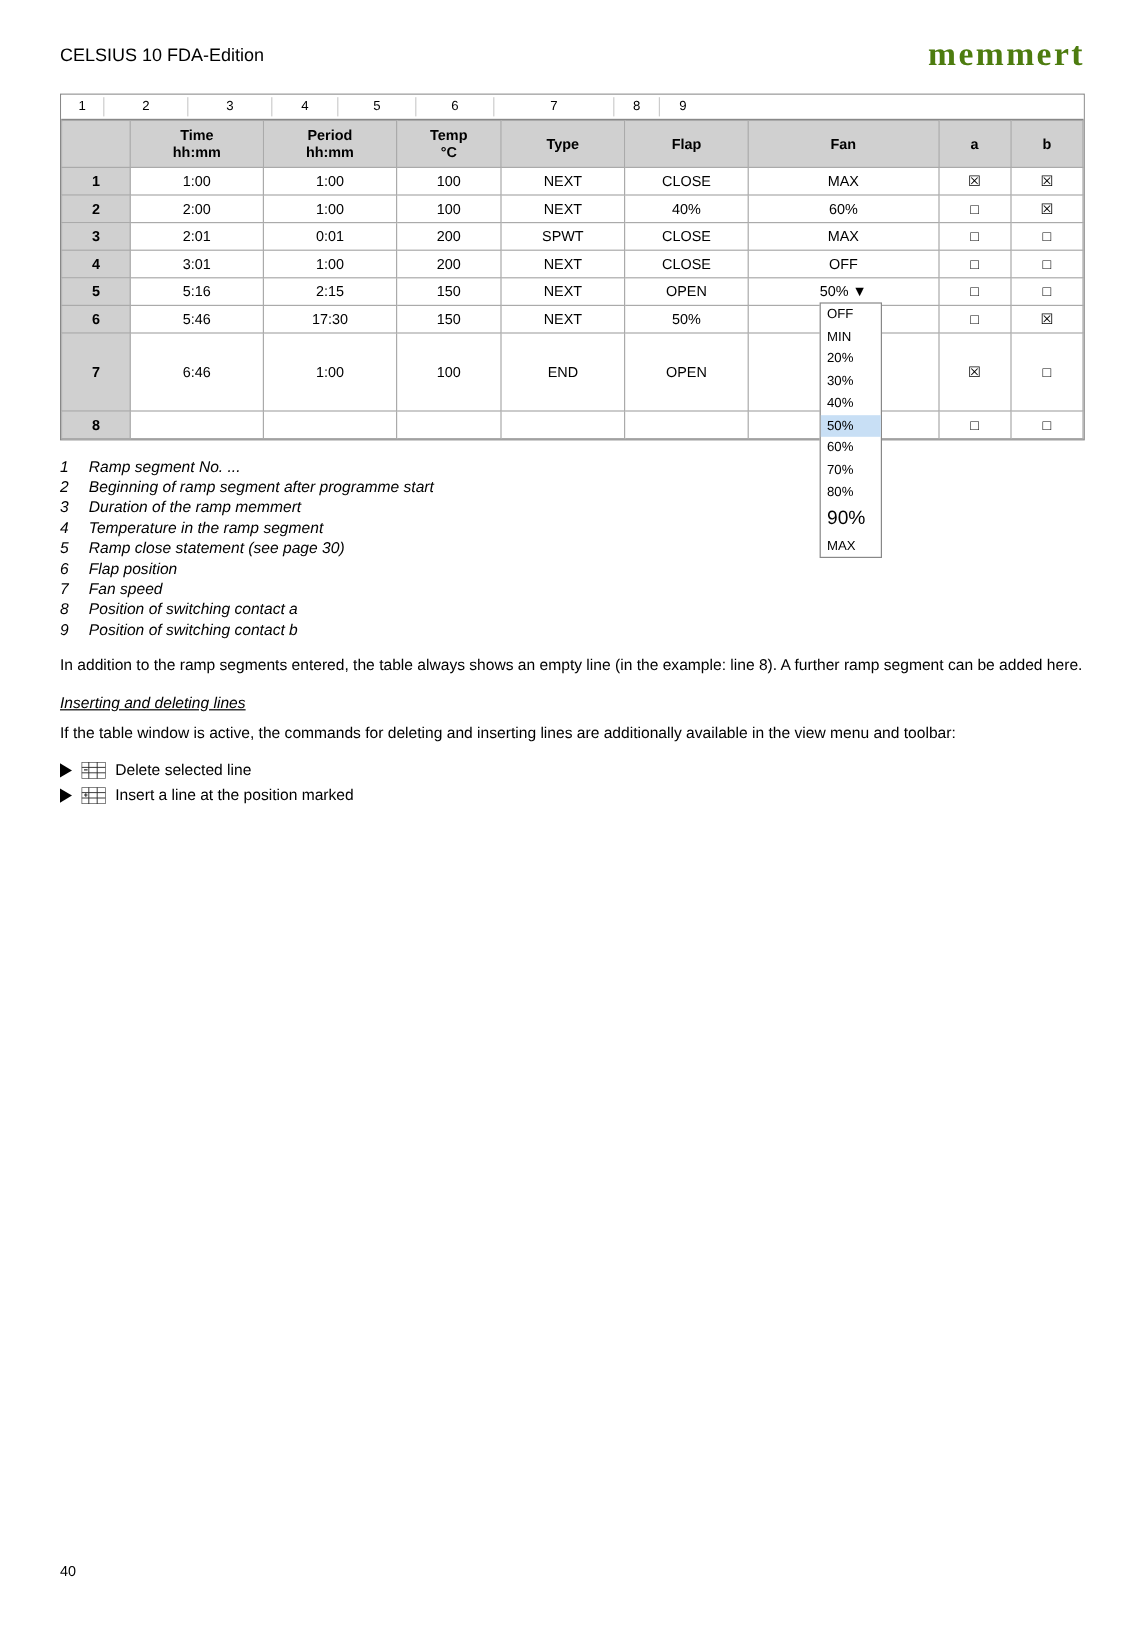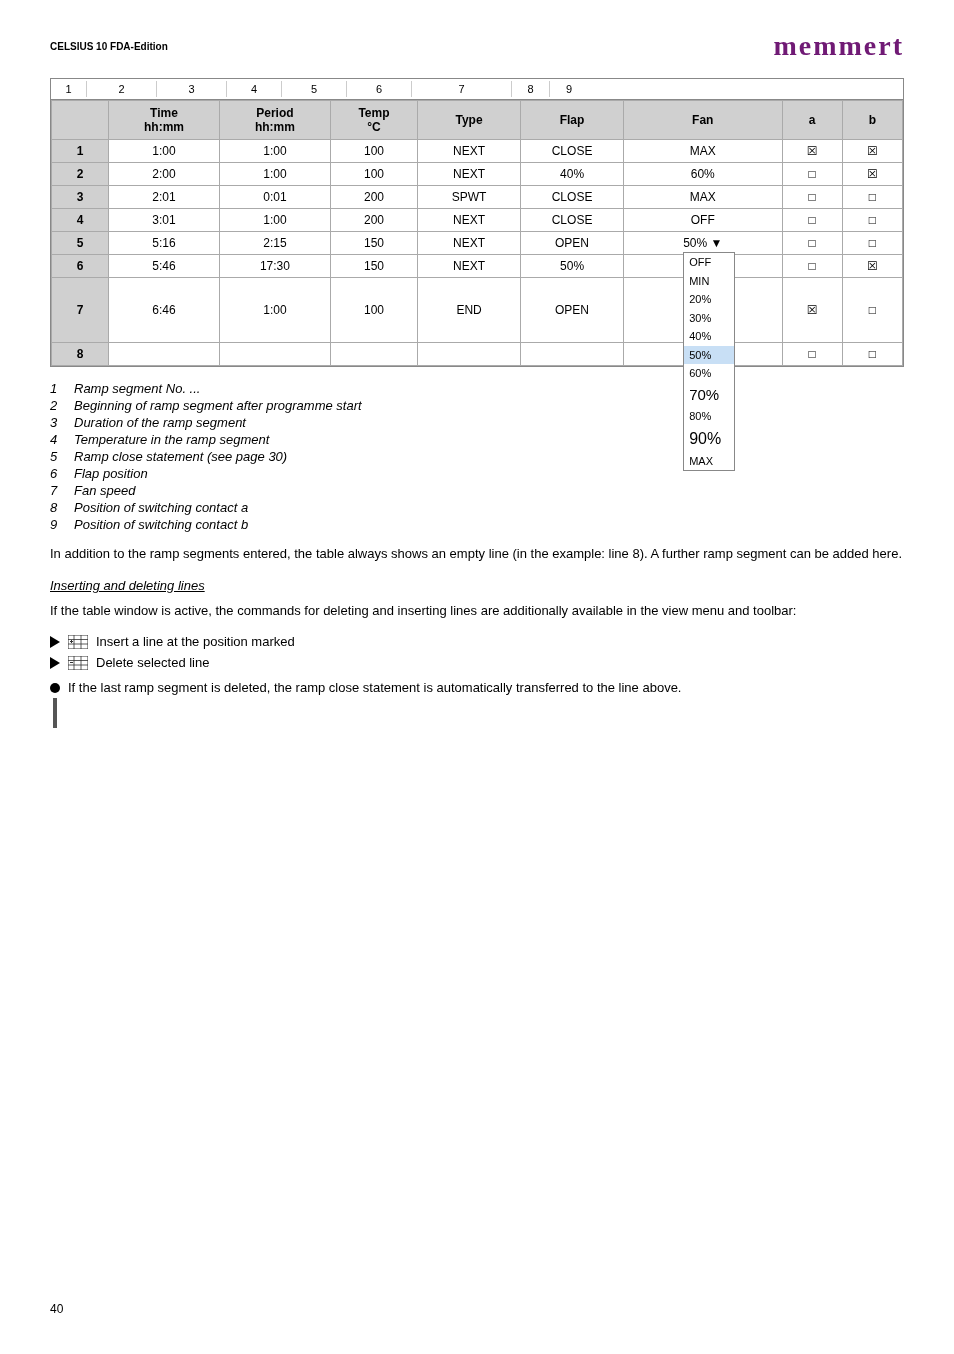--- a/index.html
+++ b/index.html
@@ -15,28 +15,28 @@
 
     
     .header {
       display: flex;
       justify-content: space-between;
       align-items: center;
       margin-bottom: 16px;
       border-bottom: none;
     }
     .header-title {
-      font-size: 10px;
-      font-weight: bold;
+      font-size: 15px;
+      font-weight: normal;
     }
     .logo {
       font-size: 28px;
       font-weight: bold;
       letter-spacing: 2px;
-      color: #701a75;
+      color: #4d7c0f;
       font-family: Georgia, serif;
     }
 
     
     .table-container {
       border: 1px solid #888;
       margin-bottom: 14px;
       position: relative;
       overflow: visible;
     }
@@ -303,21 +303,21 @@
           <td class="type-col">NEXT</td>
           <td class="flap-col">OPEN</td>
           <td class="fan-col" style="position: relative; overflow: visible;"><div style="position: relative; display: inline;"><span>50% ▼</span><div style="position: absolute; top: 16px; left: 0px; background: rgb(255, 255, 255); border: 1px solid rgb(136, 136, 136); z-index: 20; min-width: 52px; text-align: left;">
                 <div style="padding: 1px 5px; font-size: 11px; line-height: 1.5;">OFF</div>
                 <div style="padding: 1px 5px; font-size: 11px; line-height: 1.5;">MIN</div>
                 <div style="padding: 1px 5px; font-size: 11px; line-height: 1.5;">20%</div>
                 <div style="padding: 1px 5px; font-size: 11px; line-height: 1.5;">30%</div>
                 <div style="padding: 1px 5px; font-size: 11px; line-height: 1.5;">40%</div>
                 <div style="padding: 1px 5px; font-size: 11px; line-height: 1.5; background: rgb(200, 223, 245);">50%</div>
                 <div style="padding: 1px 5px; font-size: 11px; line-height: 1.5;">60%</div>
-                <div style="padding: 1px 5px; font-size: 15px; line-height: 1.5;">70%</div>
+                <div style="padding: 1px 5px; font-size: 11px; line-height: 1.5;">70%</div>
                 <div style="padding: 1px 5px; font-size: 11px; line-height: 1.5;">80%</div>
                 <div style="padding: 1px 5px; font-size: 16px; line-height: 1.5;">90%</div>
                 <div style="padding: 1px 5px; font-size: 11px; line-height: 1.5;">MAX</div>
               </div></div></td>
           <td class="a-col">□</td>
           <td class="b-col">□</td>
         </tr>
         <tr>
           <td class="row-num">6</td>
           <td class="time-col">5:46</td>
@@ -360,21 +360,21 @@
       <li>
         <span class="num">1</span>
         <span class="desc">Ramp segment No. ...</span>
       </li>
       <li>
         <span class="num">2</span>
         <span class="desc">Beginning of ramp segment after programme start</span>
       </li>
       <li>
         <span class="num">3</span>
-        <span class="desc">Duration of the ramp segment</span>
+        <span class="desc">Duration of the ramp memmert</span>
       </li>
       <li>
         <span class="num">4</span>
         <span class="desc">Temperature in the ramp segment</span>
       </li>
       <li>
         <span class="num">5</span>
         <span class="desc">Ramp close statement (see page 30)</span>
       </li>
       <li>
@@ -406,46 +406,39 @@
     <span class="triangle"></span>
     <span class="grid-icon">
       <svg viewBox="0 0 20 14" xmlns="http://www.w3.org/2000/svg">
         <rect x="0" y="0" width="20" height="14" fill="none" stroke="#333" stroke-width="1"></rect>
         <line x1="0" y1="4.5" x2="20" y2="4.5" stroke="#333" stroke-width="0.8"></line>
         <line x1="0" y1="9" x2="20" y2="9" stroke="#333" stroke-width="0.8"></line>
         <line x1="6" y1="0" x2="6" y2="14" stroke="#333" stroke-width="0.8"></line>
         <line x1="13" y1="0" x2="13" y2="14" stroke="#333" stroke-width="0.8"></line>
 
         <line x1="2" y1="6.5" x2="5" y2="6.5" stroke="#333" stroke-width="1"></line>
-        <line x1="3.5" y1="5" x2="3.5" y2="8" stroke="#333" stroke-width="1"></line>
       </svg>
     </span>
-    <span>Insert a line at the position marked</span>
+    <span>Delete selected line</span>
   </div>
 
   <div class="bullet-item">
     <span class="triangle"></span>
     <span class="grid-icon">
       <svg viewBox="0 0 20 14" xmlns="http://www.w3.org/2000/svg">
         <rect x="0" y="0" width="20" height="14" fill="none" stroke="#333" stroke-width="1"></rect>
         <line x1="0" y1="4.5" x2="20" y2="4.5" stroke="#333" stroke-width="0.8"></line>
         <line x1="0" y1="9" x2="20" y2="9" stroke="#333" stroke-width="0.8"></line>
         <line x1="6" y1="0" x2="6" y2="14" stroke="#333" stroke-width="0.8"></line>
         <line x1="13" y1="0" x2="13" y2="14" stroke="#333" stroke-width="0.8"></line>
 
         <line x1="2" y1="6.5" x2="5" y2="6.5" stroke="#333" stroke-width="1"></line>
+        <line x1="3.5" y1="5" x2="3.5" y2="8" stroke="#333" stroke-width="1"></line>
       </svg>
     </span>
-    <span>Delete selected line</span>
+    <span>Insert a line at the position marked</span>
   </div>
 
-  <div class="note-item">
-    <div style="display:flex;flex-direction:column;align-items:center;gap:2px;flex-shrink:0;">
-      <div class="circle-bullet"></div>
-      <div class="note-bar"></div>
-    </div>
-    <span>If the last ramp segment is deleted, the ramp close statement is automatically transferred to the line above.</span>
-  </div>
 </div>
 
 <div class="page-footer">
   <span>40</span>
 </div>
 
 </body></html>

